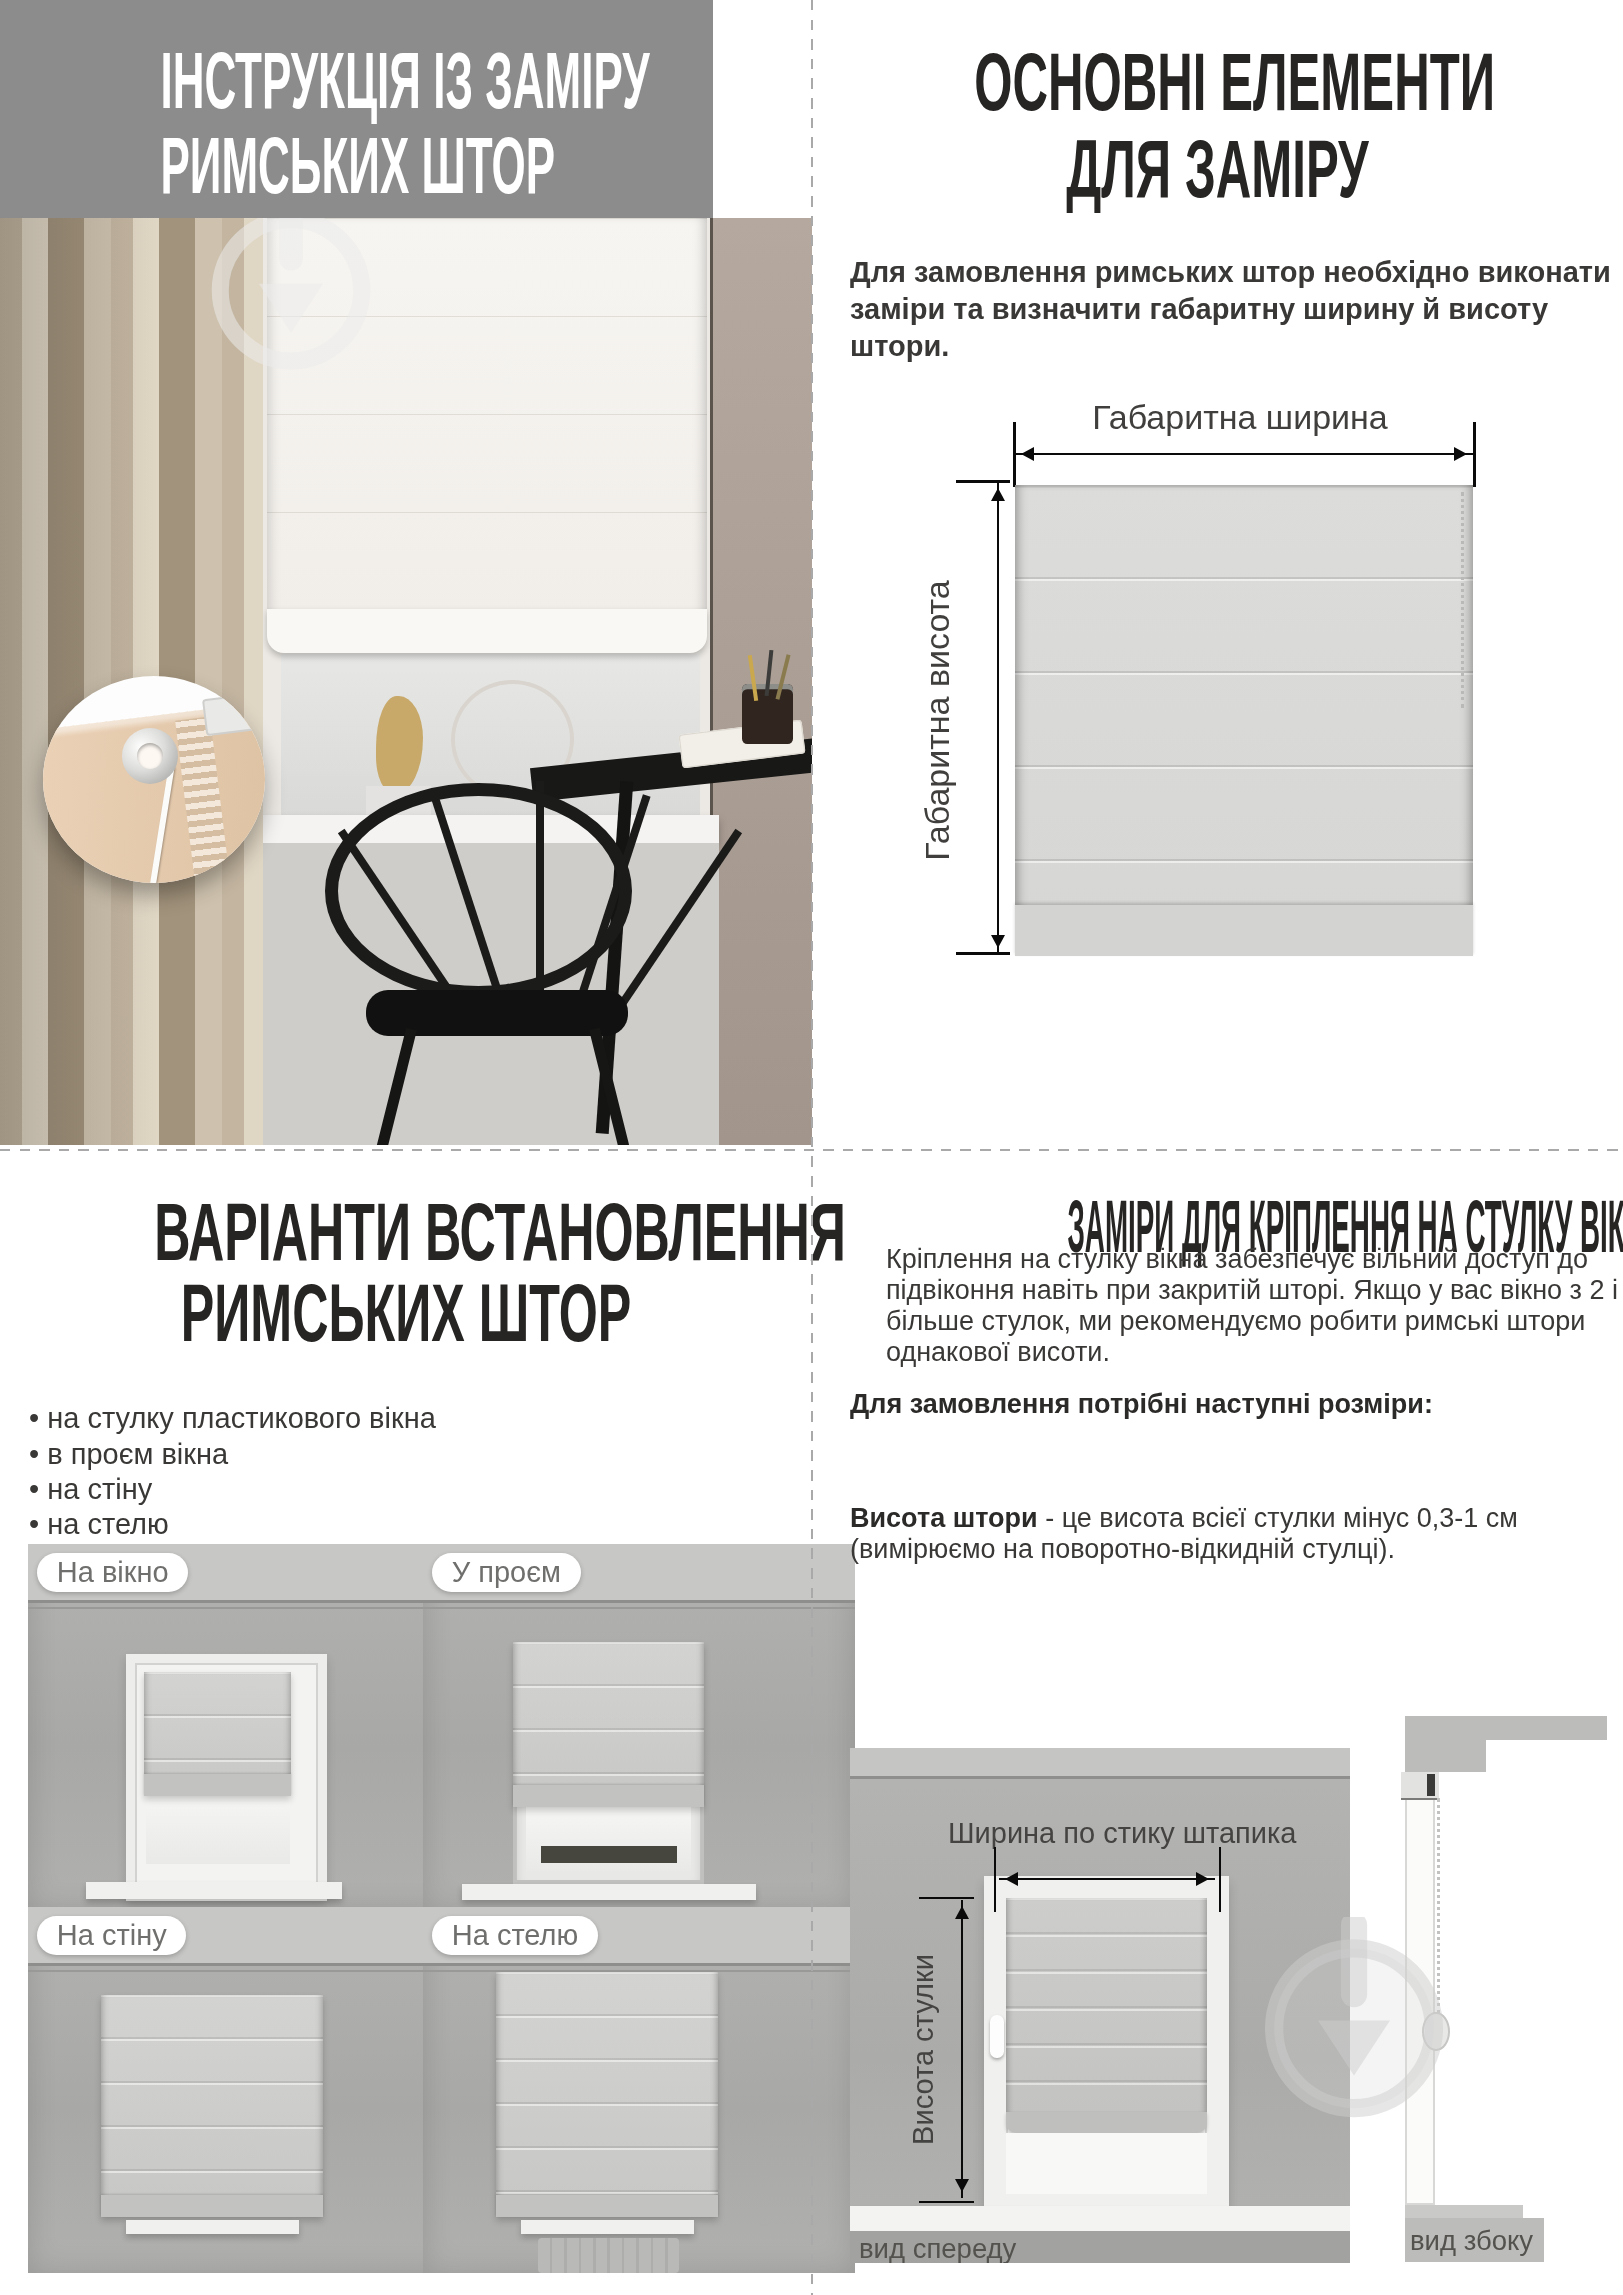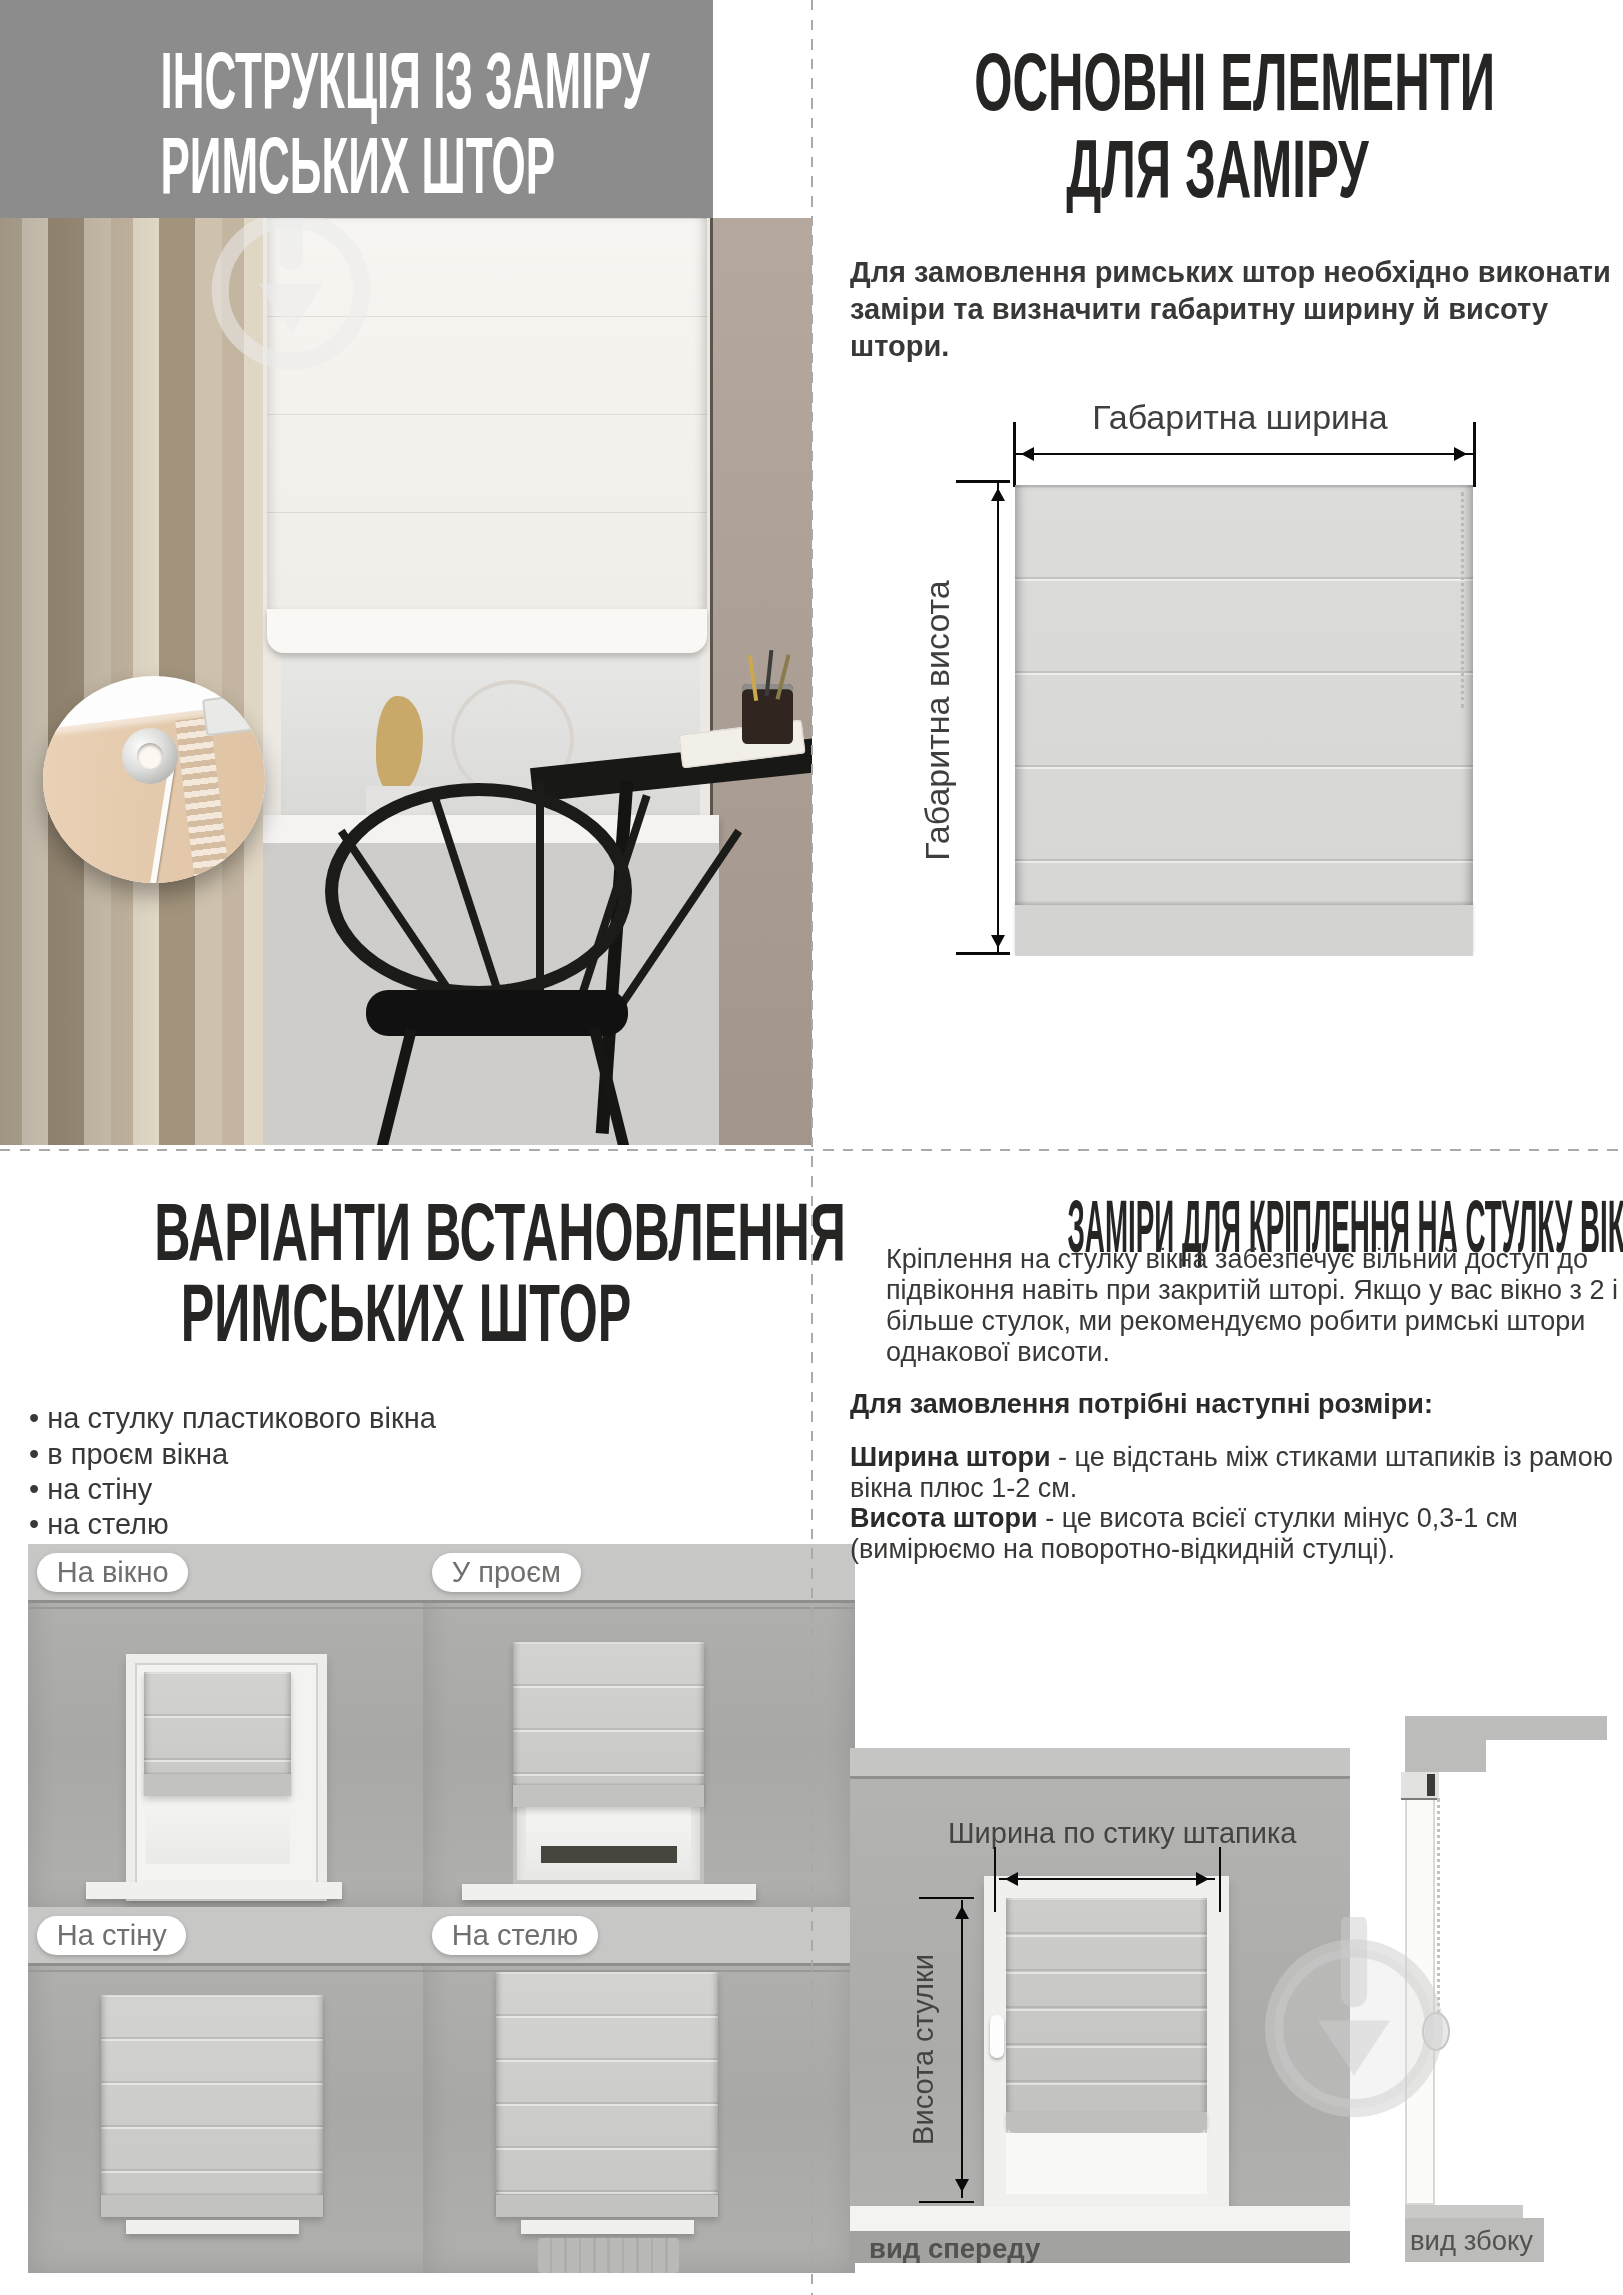--- a/index.html
+++ b/index.html
@@ -302,23 +302,20 @@
     </div>
     <div class="v-sill" style="left:98px;top:313px;width:173px;height:14.4px;"></div>
     <div class="v-rad" style="left:115px;top:331px;width:141px;height:35px;"></div>
   </div>
 
   <div class="cond br-h">ЗАМІРИ ДЛЯ КРІПЛЕННЯ НА СТУЛКУ ВІКНА</div>
 
   <div class="para" style="left:850px;top:1244px;width:765px;margin-left:36px;">Кріплення на стулку вікна забезпечує вільний доступ до підвіконня навіть при закритій шторі. Якщо у вас вікно з 2 і більше стулок, ми рекомендуємо робити римські штори однакової висоти.</div>
   <div class="para bold" style="left:850px;top:1389px;width:765px;">Для замовлення потрібні наступні розміри:</div>
 
-  <div class="para" style="left:850px;top:1442px;width:765px;">
-    <span class="bold">Ширина штори</span><span> - це відстань між стиками штапиків із рамою вікна плюс 1-2 см.</span>
-  </div>
   <div class="para" style="left:850px;top:1503px;width:765px;">
     <span class="bold">Висота штори</span><span> - це висота всієї стулки мінус 0,3-1 см (вимірюємо на поворотно-відкидній стулці).</span>
   </div>
 
   <div class="front">
     <div class="f-ceil"></div>
     <div class="f-mold"></div>
     <div class="f-win"></div>
     <div class="f-blind"></div>
     <div class="f-hem"></div>
@@ -330,21 +327,21 @@
     <div class="dim-label-sm" style="left:98px;top:69px;width:307px;">Ширина по стику штапика</div>
     <div class="tick" style="left:144px;top:99px;width:2px;height:65px;"></div>
     <div class="tick" style="left:369px;top:99px;width:2px;height:65px;"></div>
     <div class="dim-h" style="left:149px;top:130px;width:216px;"></div>
 
     <div class="tick" style="left:69px;top:149px;width:55px;height:2px;"></div>
     <div class="tick" style="left:69px;top:453px;width:55px;height:2px;"></div>
     <div class="dim-v" style="left:111px;top:152px;height:298px;"></div>
     <div class="dim-label-sm rot" style="left:-90px;top:285px;width:327px;">Висота стулки</div>
 
-    <div class="caption" style="left:19px;top:485px;font-weight:bold;">вид спереду</div>
+    <div class="caption" style="left:9px;top:485px;">вид спереду</div>
   </div>
 
   <div class="side">
     <div class="s-bar-top"></div>
     <div class="s-block-top"></div>
     <div class="s-profile"></div>
     <div class="s-rail"></div>
     <div class="s-bracket"></div>
     <div class="s-chain"></div>
     <div class="s-weight"></div>

